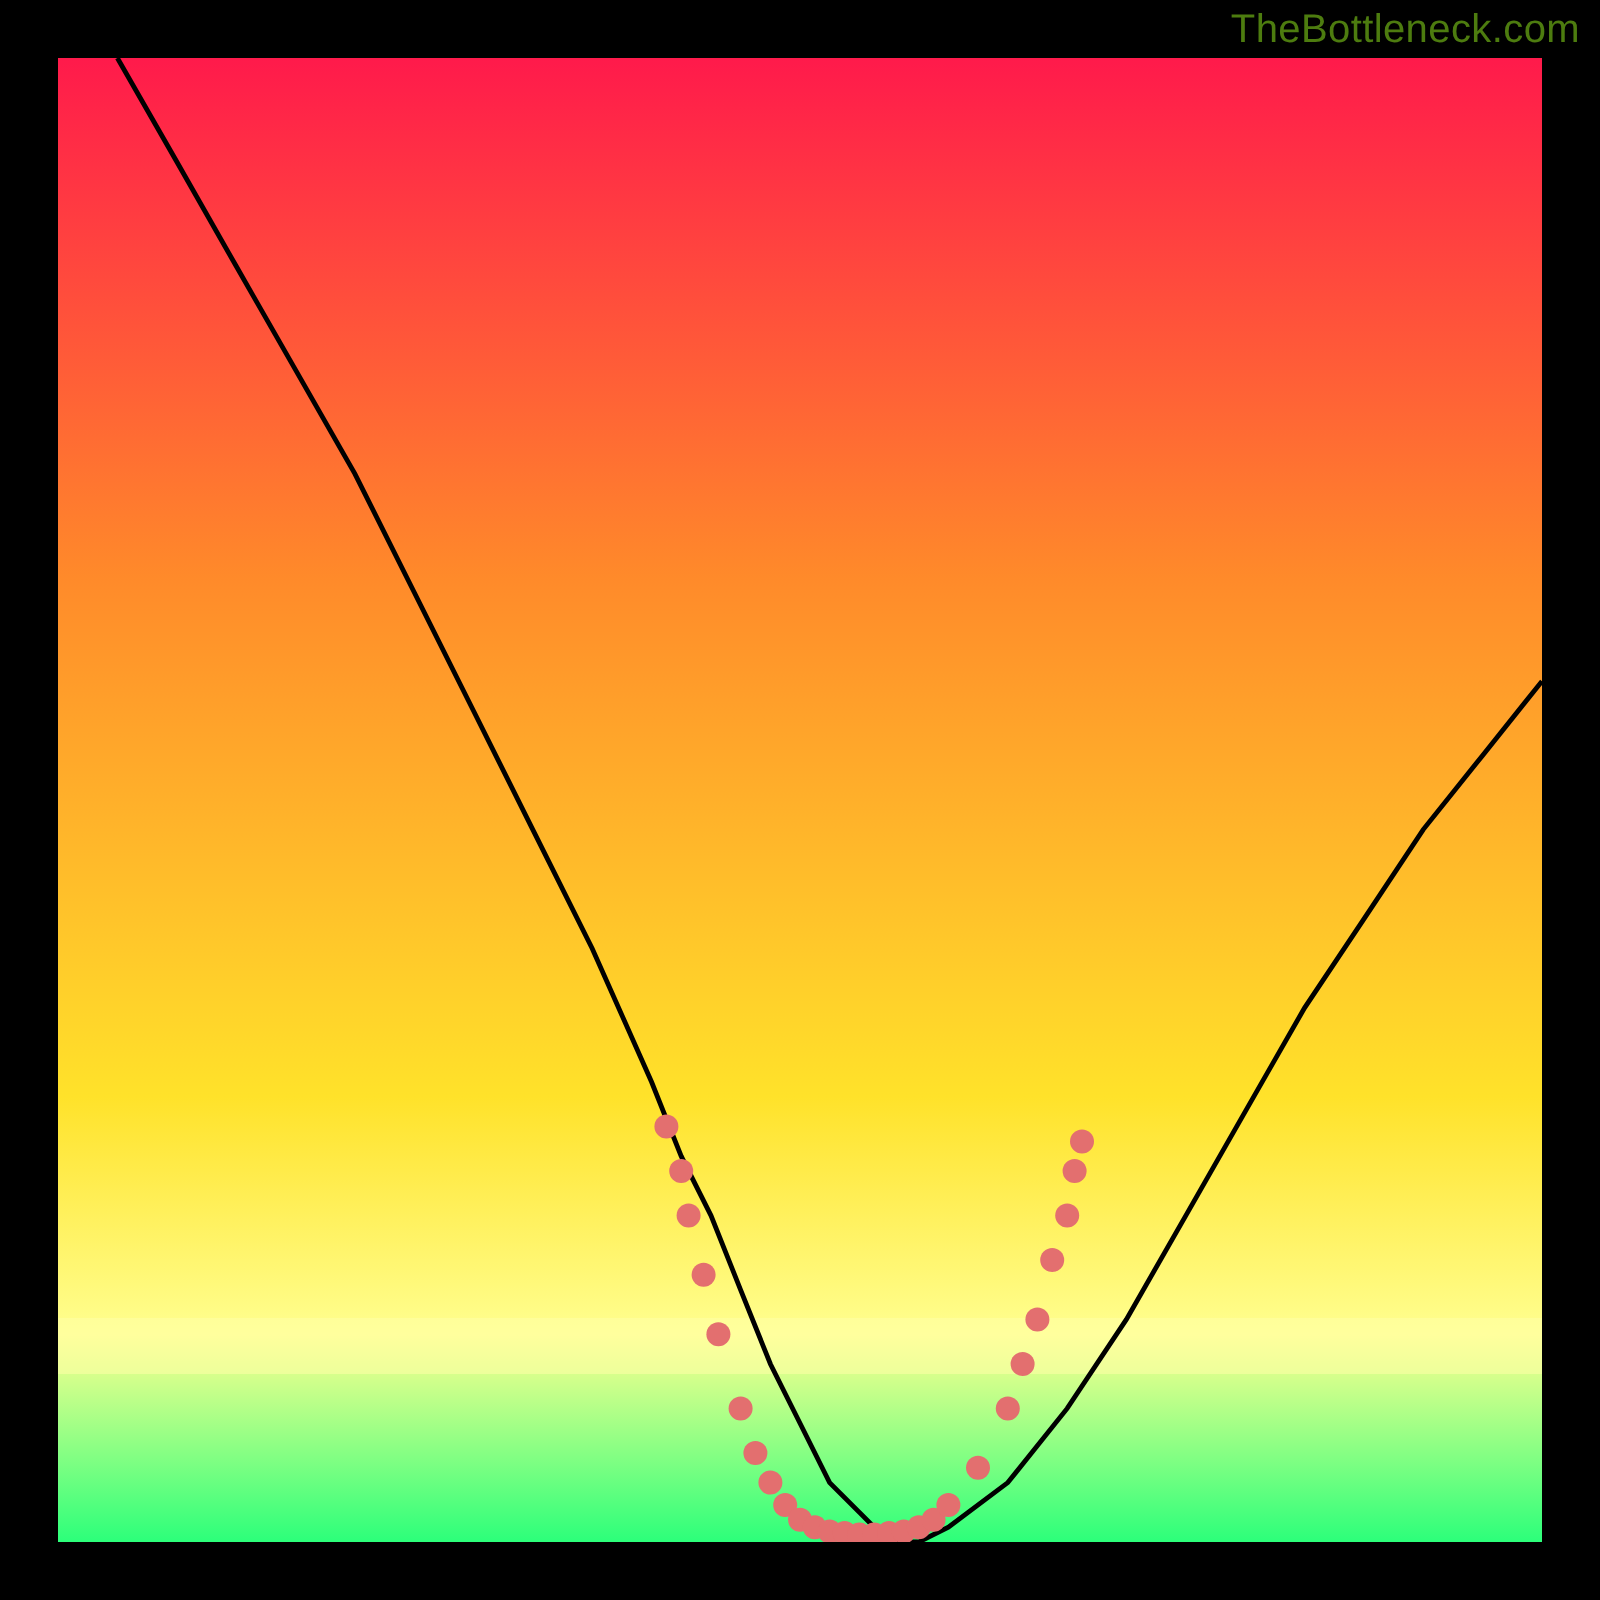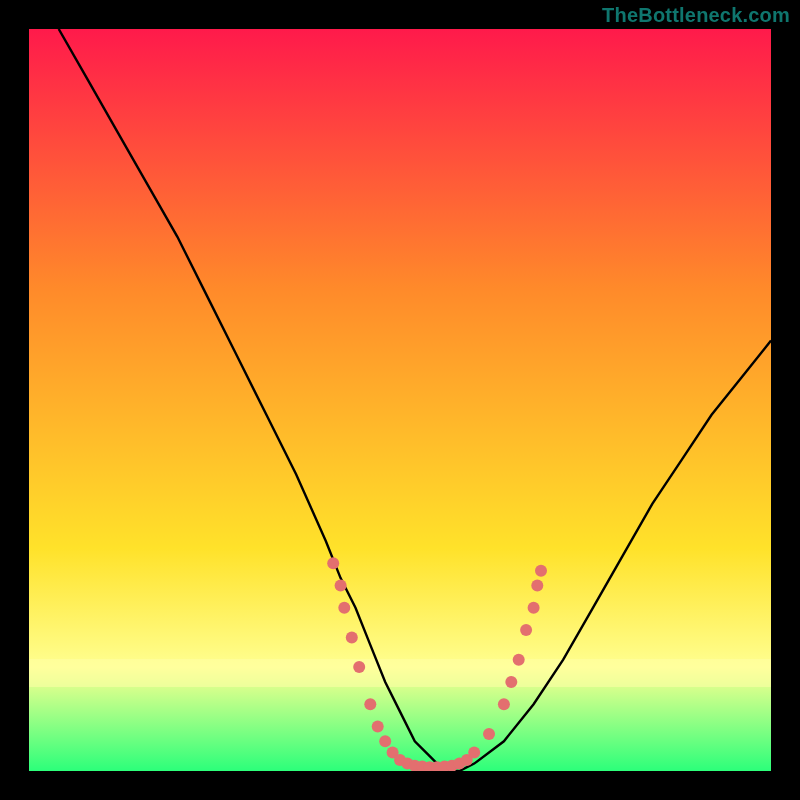--- a/index.html
+++ b/index.html
@@ -23,23 +23,23 @@
     position: absolute;
     left: 0;
     top: 0;
     width: 742px;
     height: 742px;
   }
   .watermark {
     position: absolute;
     top: 4px;
     right: 10px;
-    color: #0f766e;
+    color: #4d7c0f;
     font-size: 20px;
-    font-weight: 700;
+    font-weight: 400;
     letter-spacing: 0.2px;
   }
 </style>
 </head>
 <body>
 
 <div class="frame">
   <svg class="plot" viewBox="0 0 742 742" preserveAspectRatio="none">
     <defs>
       <linearGradient id="bg-grad" x1="0" y1="0" x2="0" y2="1">

